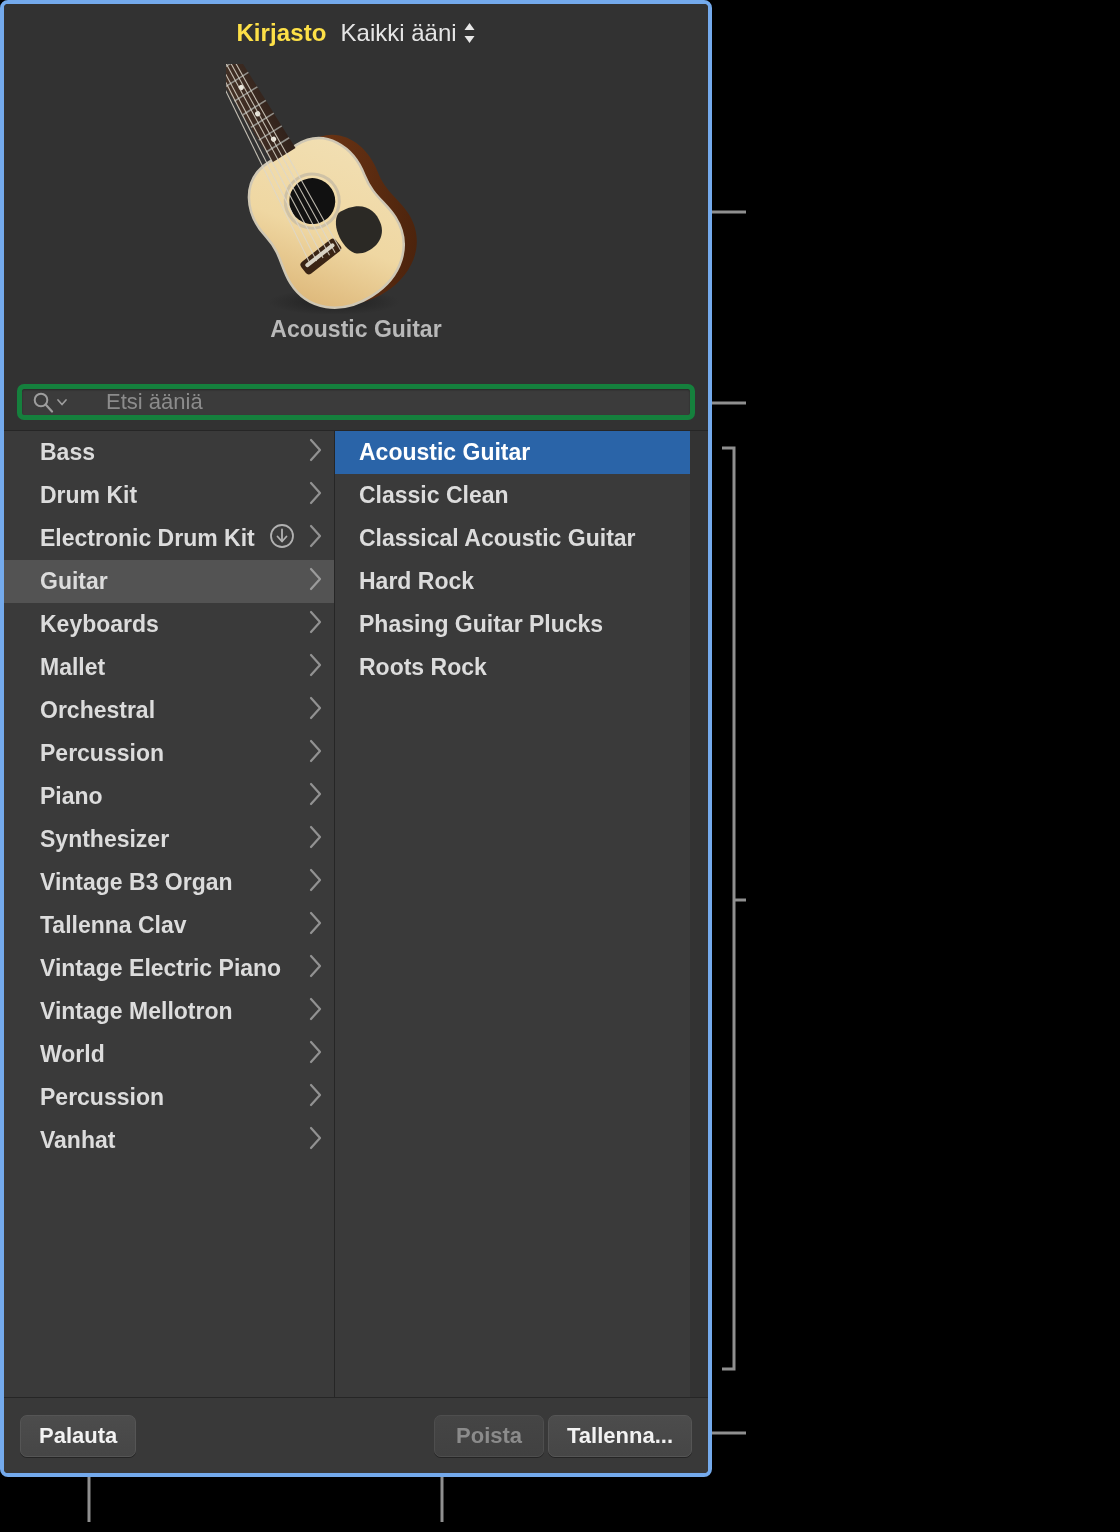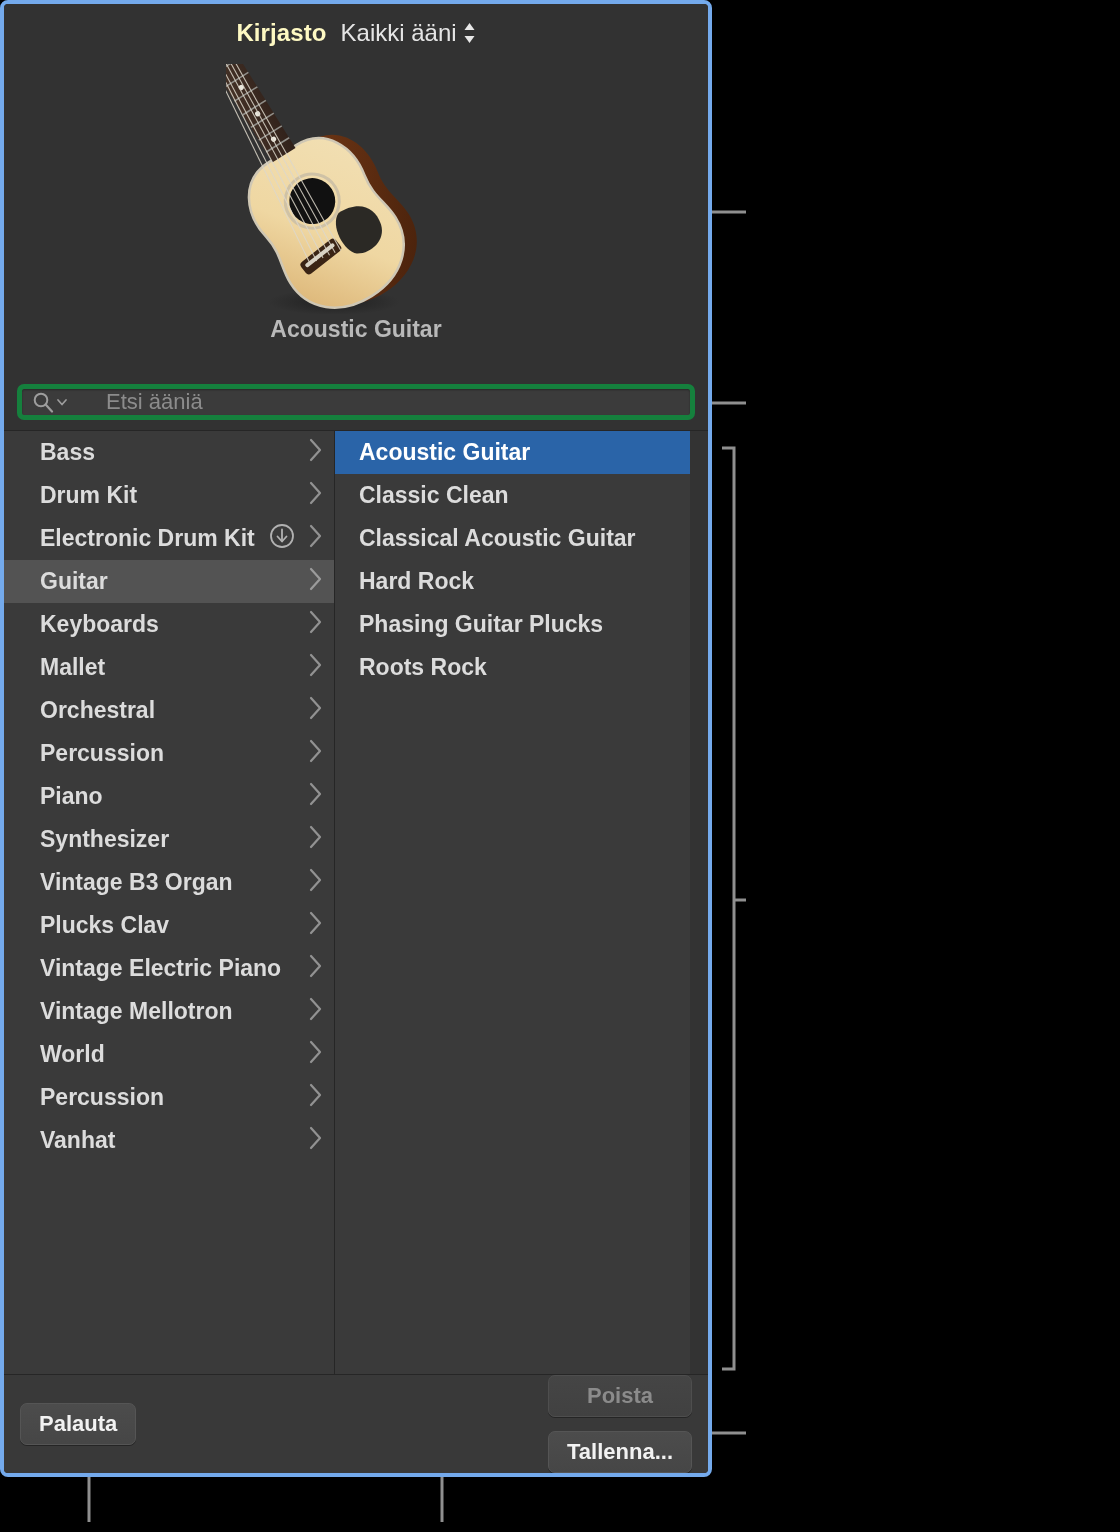--- a/index.html
+++ b/index.html
@@ -46,21 +46,21 @@
     flex: 0 0 58px;
     display: flex;
     align-items: center;
     justify-content: center;
     gap: 14px;
     background: #323232;
   }
   .header-label {
     font-size: 24px;
     font-weight: bold;
-    color: #fef9c3;
+    color: #fde047;
     letter-spacing: 0.1px;
   }
   .header-popup {
     display: flex;
     align-items: center;
     gap: 6px;
     cursor: default;
   }
   .header-popup-value {
     font-size: 24px;
@@ -223,21 +223,21 @@
     box-sizing: border-box;
     cursor: default;
     box-shadow: 0 1px 0 rgba(0,0,0,0.35);
   }
   .btn.disabled {
     color: #8b8b8b;
     background: linear-gradient(#454545, #414141);
     border-color: #4e4e4e;
   }
   .bar-spacer { flex: 1 1 auto; }
-  .btn-right-group { display: flex; gap: 14px; flex-direction: column; }
+  .btn-right-group { display: flex; gap: 4px; }
 </style>
 </head>
 <body>
 
 <svg class="callouts" width="1120" height="1532" viewBox="0 0 1120 1532">
 
   <line x1="392" y1="212" x2="746" y2="212" stroke="#8f8f8f" stroke-width="3"></line>
 
   <line x1="692" y1="403" x2="746" y2="403" stroke="#8f8f8f" stroke-width="3"></line>
 
@@ -446,21 +446,21 @@
               <path d="M4 3 L13 13 L4 23" fill="none" stroke="#c8c8c8" stroke-width="2.2" stroke-linecap="round" stroke-linejoin="round"></path>
             </svg></span>
         </div>
         <div class="list-row">
           <span class="row-label">Vintage B3 Organ</span>
           <span class="chev"><svg width="17" height="26" viewBox="0 0 17 26">
               <path d="M4 3 L13 13 L4 23" fill="none" stroke="#c8c8c8" stroke-width="2.2" stroke-linecap="round" stroke-linejoin="round"></path>
             </svg></span>
         </div>
         <div class="list-row">
-          <span class="row-label">Plucks Clav</span>
+          <span class="row-label">Tallenna Clav</span>
           <span class="chev"><svg width="17" height="26" viewBox="0 0 17 26">
               <path d="M4 3 L13 13 L4 23" fill="none" stroke="#c8c8c8" stroke-width="2.2" stroke-linecap="round" stroke-linejoin="round"></path>
             </svg></span>
         </div>
         <div class="list-row">
           <span class="row-label">Vintage Electric Piano</span>
           <span class="chev"><svg width="17" height="26" viewBox="0 0 17 26">
               <path d="M4 3 L13 13 L4 23" fill="none" stroke="#c8c8c8" stroke-width="2.2" stroke-linecap="round" stroke-linejoin="round"></path>
             </svg></span>
         </div>

